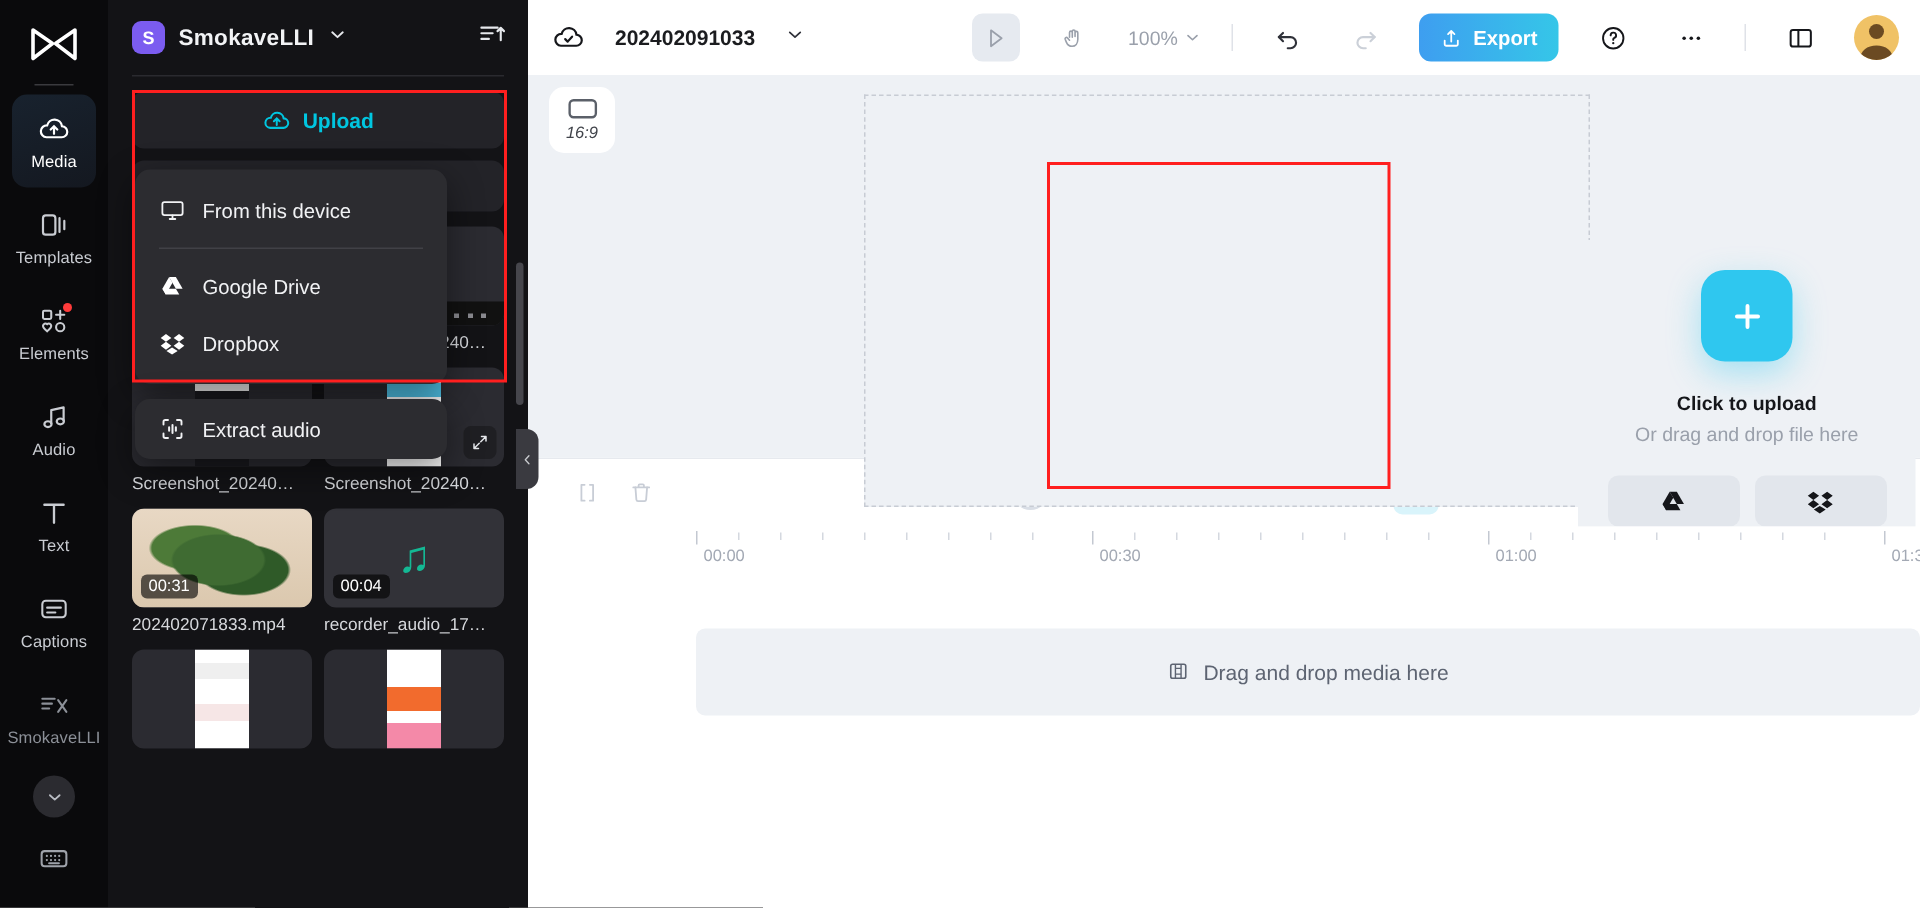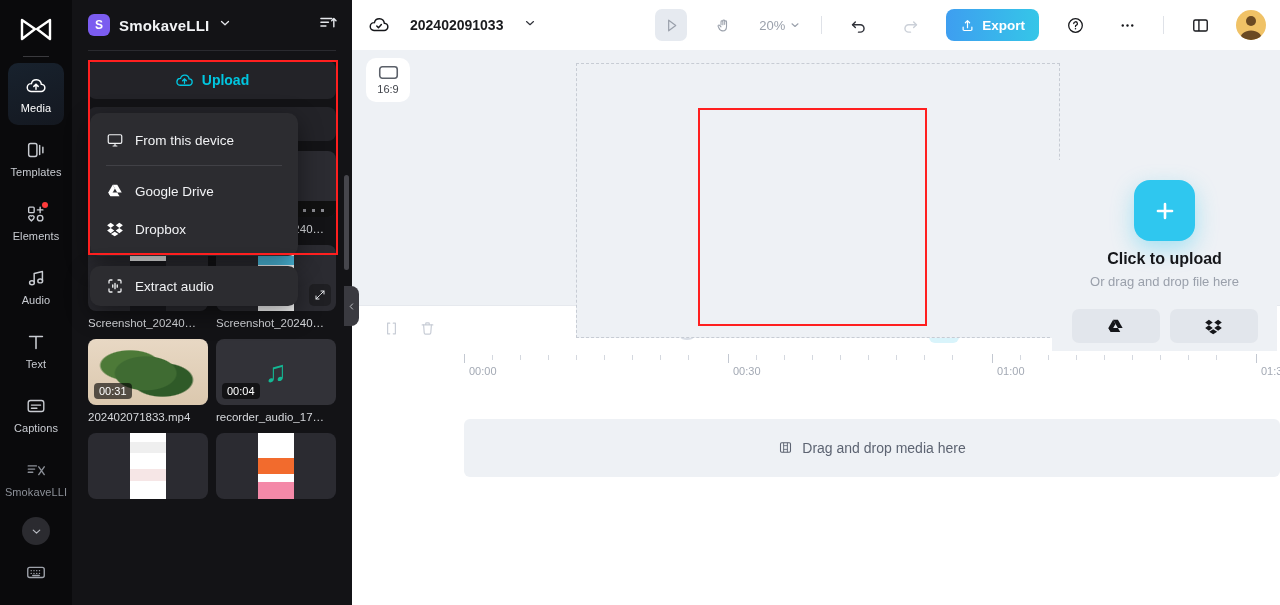--- a/index.html
+++ b/index.html
@@ -200,37 +200,37 @@
   }
 
   
   .canvas-area { flex: 1; background: #eef1f5; position: relative; }
   .ratio-chip {
     position: absolute; left: 14px; top: 8px;
     width: 44px; height: 44px; border-radius: 10px; background: #fff;
     display:flex; flex-direction:column; align-items:center; justify-content:center; gap:3px;
     cursor: pointer;
   }
-  .ratio-text { font-size: 11px; color: #40434a; }
+  .ratio-text { font-size: 11px; color: #40434a; font-style: italic; }
   .stage {
     position: absolute; left: 224px; top: 13px; width: 484px; height: 275px;
     border: 1px dashed #c7ccd4; background: #eef1f5;
   }
   .uploader {
     position: absolute; left: 700px; top: 110px; width: 225px; height: 214px;
     background: #eef1f5;
     display:flex; flex-direction:column; align-items:center; padding-top: 20px;
   }
   .plus-tile {
     width: 61px; height: 61px; border-radius: 16px;
     background: #2fc7ef;
     display:flex; align-items:center; justify-content:center;
     box-shadow: 0 8px 22px rgba(47,199,239,.38);
   }
-  .ttl { margin-top: 9px; font-size: 16px; font-weight: bold; color: #15161a; }
+  .ttl { margin-top: 20px; font-size: 13px; font-weight: bold; color: #15161a; }
   .sub { margin-top: 6px; font-size: 13px; color: #9aa0ab; }
   .cloud-row { margin-top: 20px; display:flex; gap: 10px; }
   .cloud-btn {
     width: 88px; height: 34px; border-radius: 7px; background: #e2e6ec;
     display:flex; align-items:center; justify-content:center; cursor:pointer;
   }
 
   
   .tl-toolbar {
     height: 46px; flex: 0 0 46px; background:#fff;
@@ -522,21 +522,21 @@
         <svg width="17" height="17" viewBox="0 0 24 24">
             <path d="M8 4.5 18 12 8 19.5z" fill="none" stroke="#9aa0ab" stroke-width="1.7" stroke-linejoin="round"></path>
           </svg>
       </div>
       <div class="tb-btn">
         <svg width="17" height="17" viewBox="0 0 24 24">
             <path d="M8.5 11V6.6a1.3 1.3 0 0 1 2.6 0V11m0-.6V5.6a1.3 1.3 0 0 1 2.6 0v4.8m0-.4V6.8a1.3 1.3 0 0 1 2.6 0V13c0 4-2.2 6.6-5.4 6.6-3 0-4.4-1.6-5.4-4L4.4 13a1.3 1.3 0 0 1 2.2-1.3l1.9 2.2" fill="none" stroke="#9aa0ab" stroke-width="1.5" stroke-linecap="round" stroke-linejoin="round"></path>
           </svg>
       </div>
       <div class="zoom-val">
-        <span>20%</span>
+        <span>100%</span>
         <svg width="12" height="12" viewBox="0 0 24 24">
             <path d="M6 9.5 12 15l6-5.5" fill="none" stroke="#9aa0ab" stroke-width="2.2" stroke-linecap="round" stroke-linejoin="round"></path>
           </svg>
       </div>
       <div class="vdiv"></div>
       <div class="tb-btn">
         <svg width="19" height="19" viewBox="0 0 24 24">
             <path d="M8 7.5 4.5 11 8 14.5" fill="none" stroke="#30323a" stroke-width="1.8" stroke-linecap="round" stroke-linejoin="round"></path>
             <path d="M4.5 11h9.8a4.7 4.7 0 0 1 0 9.4h-2.3" fill="none" stroke="#30323a" stroke-width="1.8" stroke-linecap="round"></path>
           </svg>

